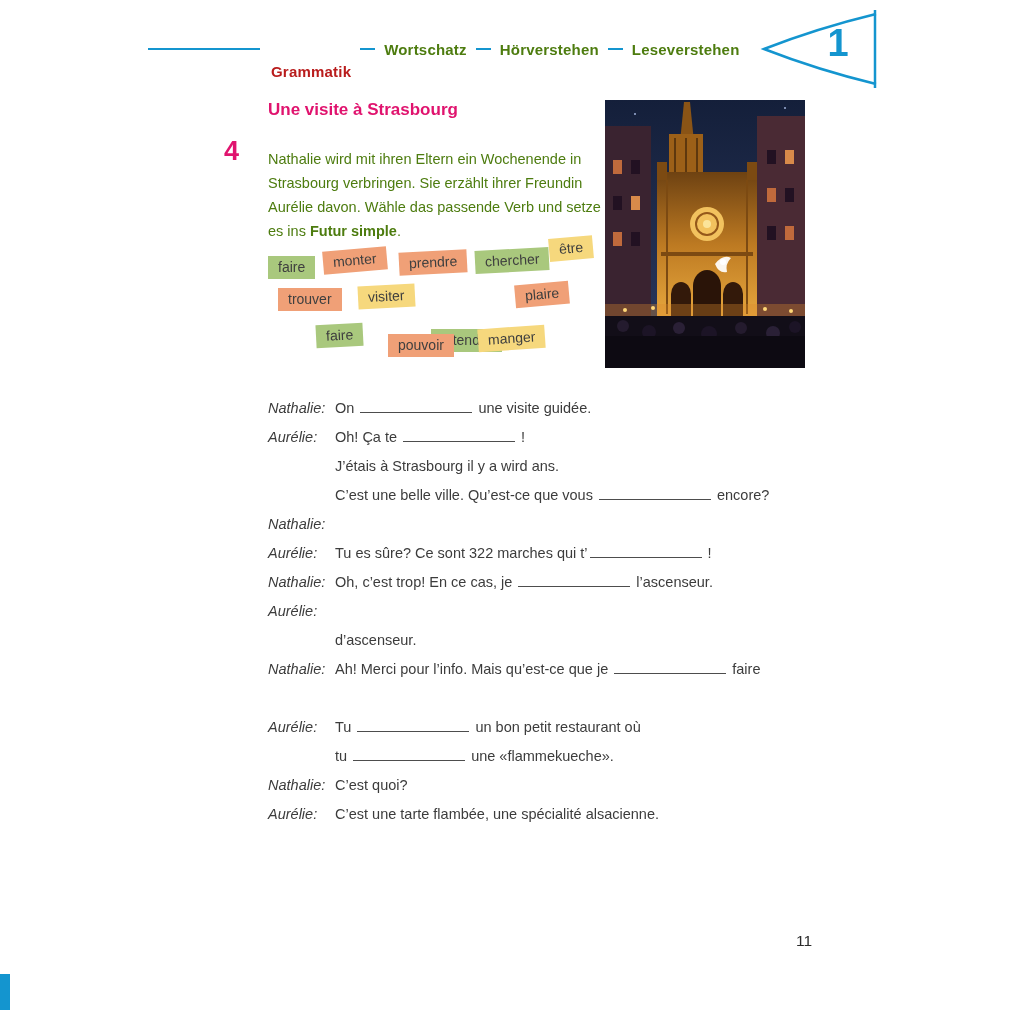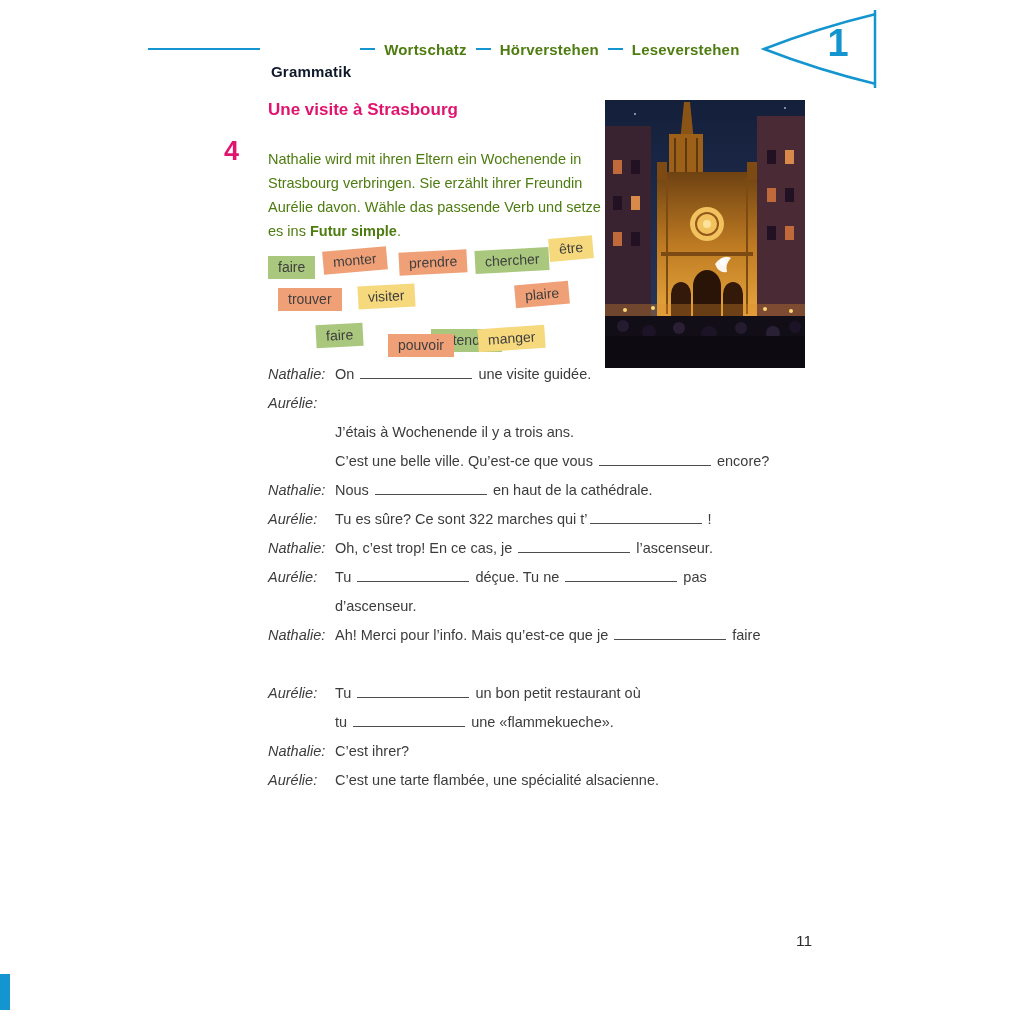--- a/index.html
+++ b/index.html
@@ -10,21 +10,21 @@
     color:#3c3c3c;
     position:relative;
     overflow:hidden;
   }
   .page { position:absolute; inset:0; }
 
   
   .tabs { position:absolute; left:148px; top:38px; height:22px; display:flex; align-items:center; white-space:nowrap; }
   .lead-line { width:112px; height:2px; background:#1495cf; margin-right:11px; }
   .tab { font-size:15px; font-weight:bold; color:#4d7c0f; letter-spacing:0.2px; }
-  .tab.active { color:#0f172a;margin-top:44px; }
+  .tab.active { color:#b91c1c;margin-top:44px; }
   .tab-sep { width:15px; height:2px; background:#1495cf; margin:0 9px; }
   .unit-angle { position:absolute; left:758px; top:4px; }
   .unit-number { position:absolute; left:812px; top:22px; width:52px; text-align:center;
                  font-size:38px; font-weight:bold; color:#1495cf; }
 
   
   .ex-title { position:absolute; left:268px; top:100px; font-size:17px; font-weight:bold; color:#e0136e;text-align:right; }
   .ex-number { position:absolute; left:224px; top:136px; font-size:27px; font-weight:bold; color:#e0136e; }
   .instruction { position:absolute; left:268px; top:147px; width:333px; font-size:14.5px; line-height:24px; color:#4d7c0f; }
 
@@ -32,21 +32,21 @@
   .tiles { position:absolute; left:266px; top:236px; width:336px; height:128px; }
   .tile { position:absolute; display:inline-block; padding:3px 10px 4px; font-size:14px; color:#3f3f3f; white-space:nowrap; }
   .tile-green  { background:#a9c87d; }
   .tile-orange { background:#f0a077; }
   .tile-yellow { background:#f6d87d; }
 
   
   .photo { position:absolute; left:605px; top:100px; width:200px; height:268px; overflow:hidden; }
 
   
-  .dialogue { position:absolute; left:268px; top:360px; width:515px; }
+  .dialogue { position:absolute; left:268px; top:394px; width:515px; }
   .dl-row { display:flex; height:29px; line-height:29px; font-size:14.5px; white-space:nowrap; }
   .speaker { width:67px; flex:0 0 67px; font-style:italic; }
   .blank { display:inline-block; width:112px; height:14px; border-bottom:1px solid #4d4d4d; margin:0 2px; }
 
   
   .page-number { position:absolute; left:760px; top:932px; width:52px; text-align:right; font-size:15.5px; color:#2b2b2b; }
   .edge-bar { position:absolute; left:0; top:974px; width:10px; height:36px; background:#1495cf; }
 </style>
 </head>
 <body>
@@ -163,44 +163,43 @@
     </svg>
   </figure>
 
   <div class="dialogue">
       <div class="dl-row">
         <span class="speaker">Nathalie:</span>
         <span class="line">On <span class="blank"></span> une visite guidée.</span>
       </div>
       <div class="dl-row">
         <span class="speaker">Aurélie:</span>
-      </div>
-      <div class="dl-row">
-        <span class="speaker"></span>
-        <span class="line">J’étais à Wochenende il y a trois ans.</span>
+        <span class="line">Oh! Ça te <span class="blank"></span> !</span>
+      </div>
+      <div class="dl-row">
+        <span class="speaker"></span>
+        <span class="line">J’étais à Strasbourg il y a wird ans.</span>
       </div>
       <div class="dl-row">
         <span class="speaker"></span>
         <span class="line">C’est une belle ville. Qu’est-ce que vous <span class="blank"></span> encore?</span>
       </div>
       <div class="dl-row">
         <span class="speaker">Nathalie:</span>
-        <span class="line">Nous <span class="blank"></span> en haut de la cathédrale.</span>
       </div>
       <div class="dl-row">
         <span class="speaker">Aurélie:</span>
         <span class="line">Tu es sûre? Ce sont 322 marches qui t’<span class="blank"></span> !</span>
       </div>
       <div class="dl-row">
         <span class="speaker">Nathalie:</span>
         <span class="line">Oh, c’est trop! En ce cas, je <span class="blank"></span> l’ascenseur.</span>
       </div>
       <div class="dl-row">
         <span class="speaker">Aurélie:</span>
-        <span class="line">Tu <span class="blank"></span> déçue. Tu ne <span class="blank"></span> pas</span>
       </div>
       <div class="dl-row">
         <span class="speaker"></span>
         <span class="line">d’ascenseur.</span>
       </div>
       <div class="dl-row">
         <span class="speaker">Nathalie:</span>
         <span class="line">Ah! Merci pour l’info. Mais qu’est-ce que je <span class="blank"></span> faire</span>
       </div>
       <div class="dl-row">
@@ -209,21 +208,21 @@
       <div class="dl-row">
         <span class="speaker">Aurélie:</span>
         <span class="line">Tu <span class="blank"></span> un bon petit restaurant où</span>
       </div>
       <div class="dl-row">
         <span class="speaker"></span>
         <span class="line">tu <span class="blank"></span> une «flammekueche».</span>
       </div>
       <div class="dl-row">
         <span class="speaker">Nathalie:</span>
-        <span class="line">C’est ihrer?</span>
+        <span class="line">C’est quoi?</span>
       </div>
       <div class="dl-row">
         <span class="speaker">Aurélie:</span>
         <span class="line">C’est une tarte flambée, une spécialité alsacienne.</span>
       </div>
     </div>
 
   <div class="page-number">11</div>
   <div class="edge-bar"></div>
 

